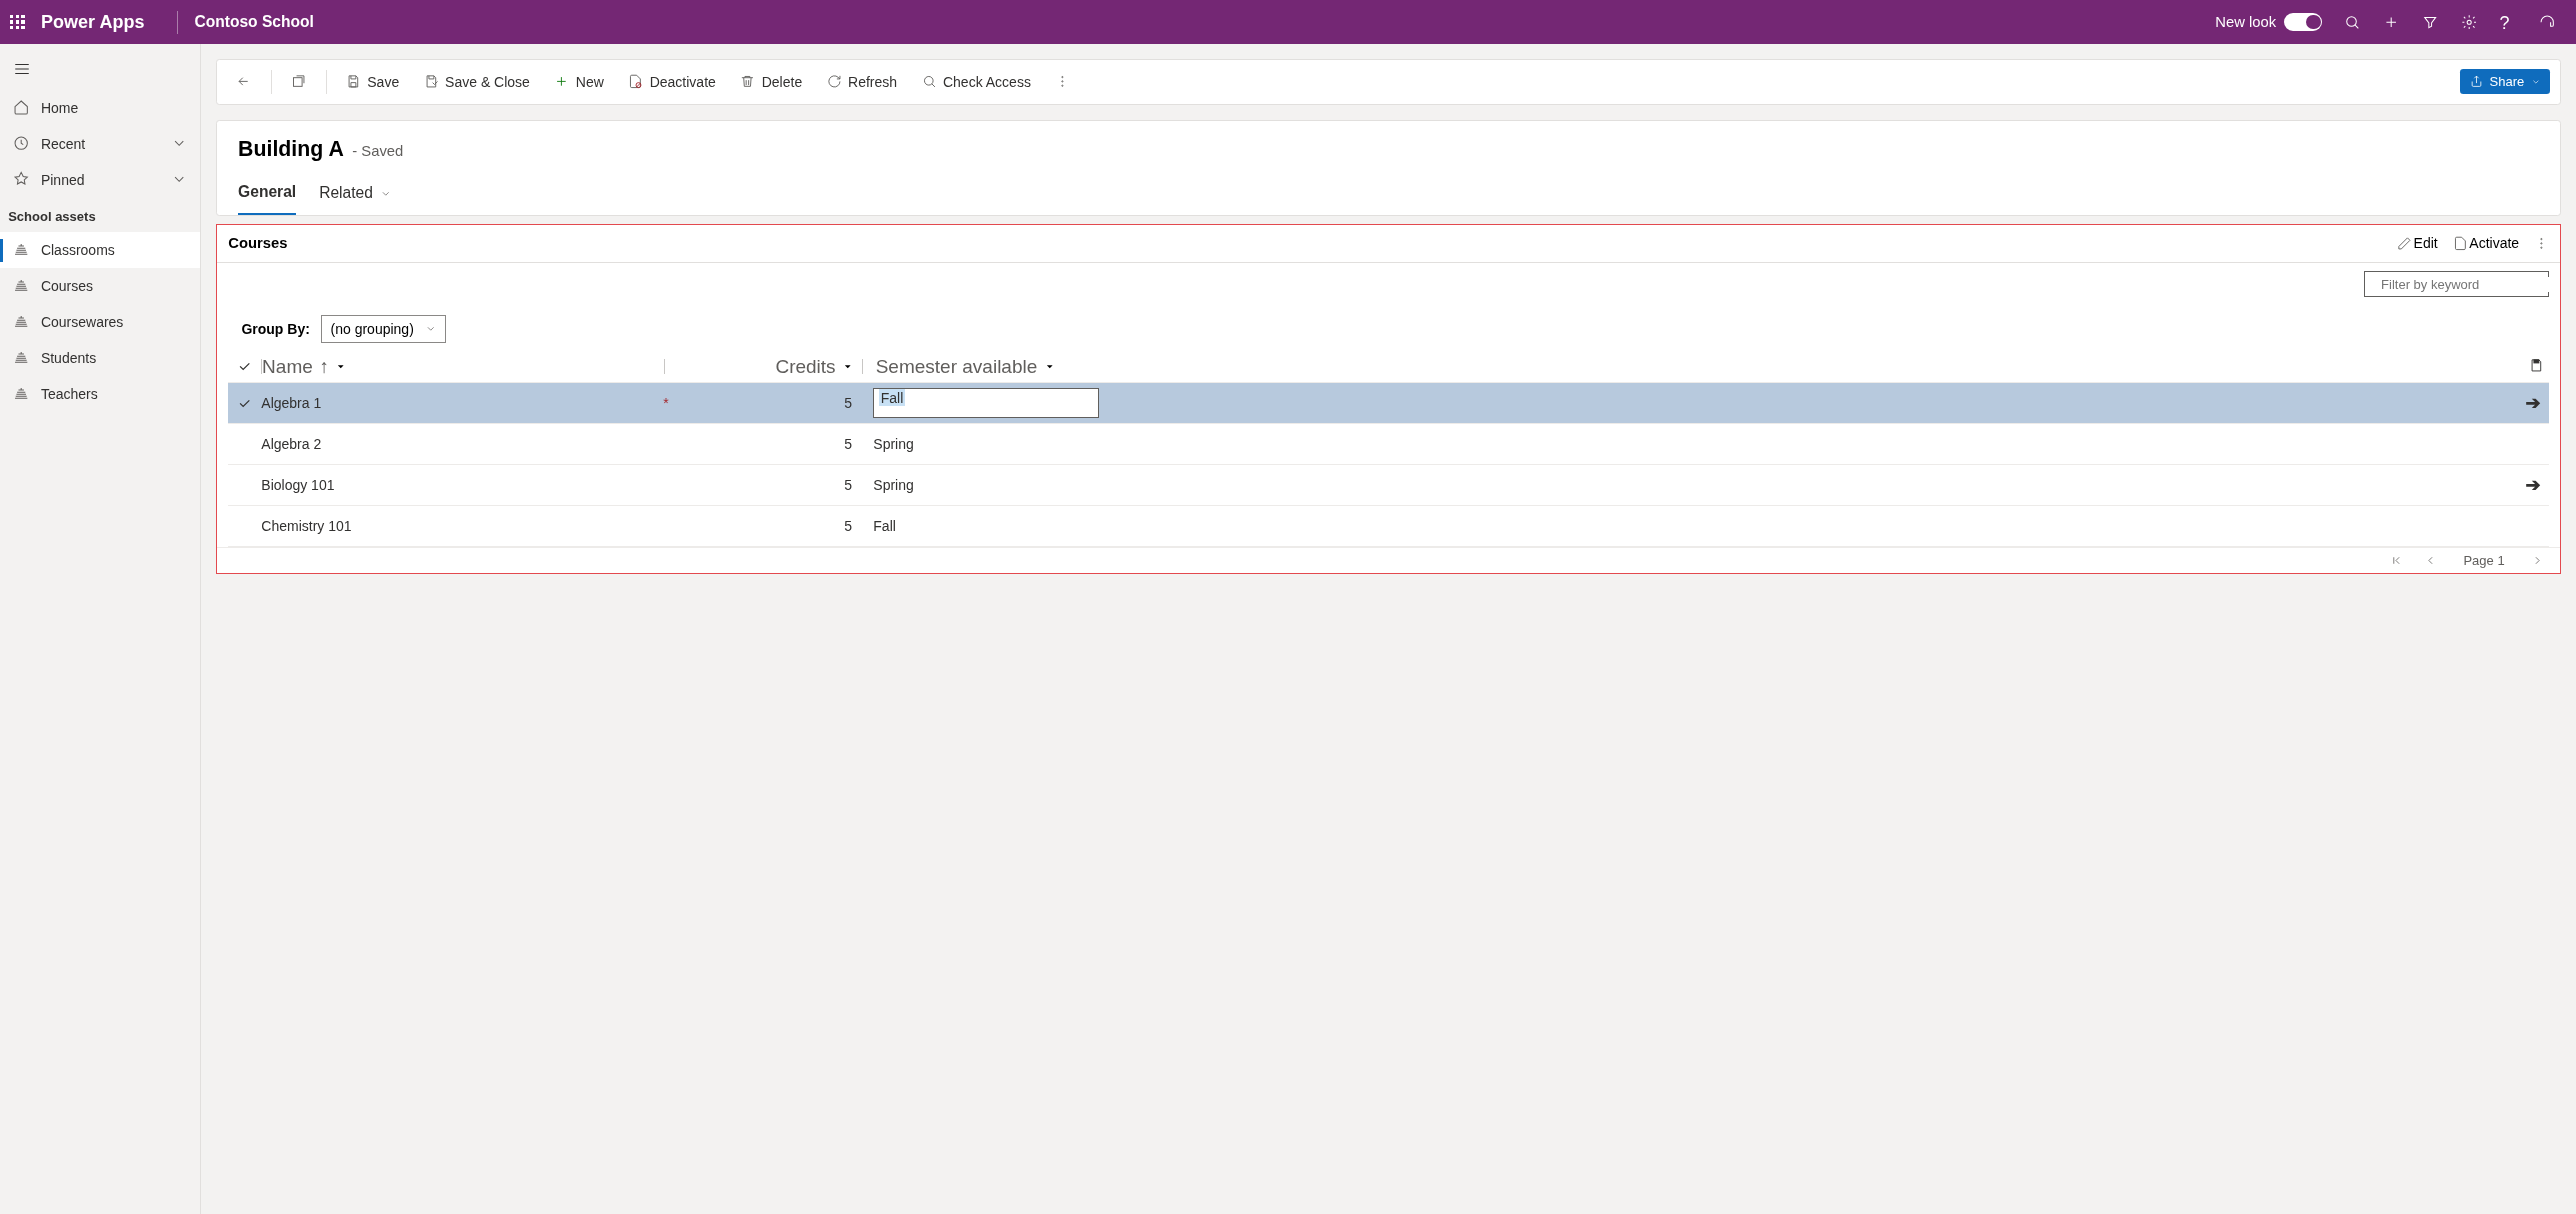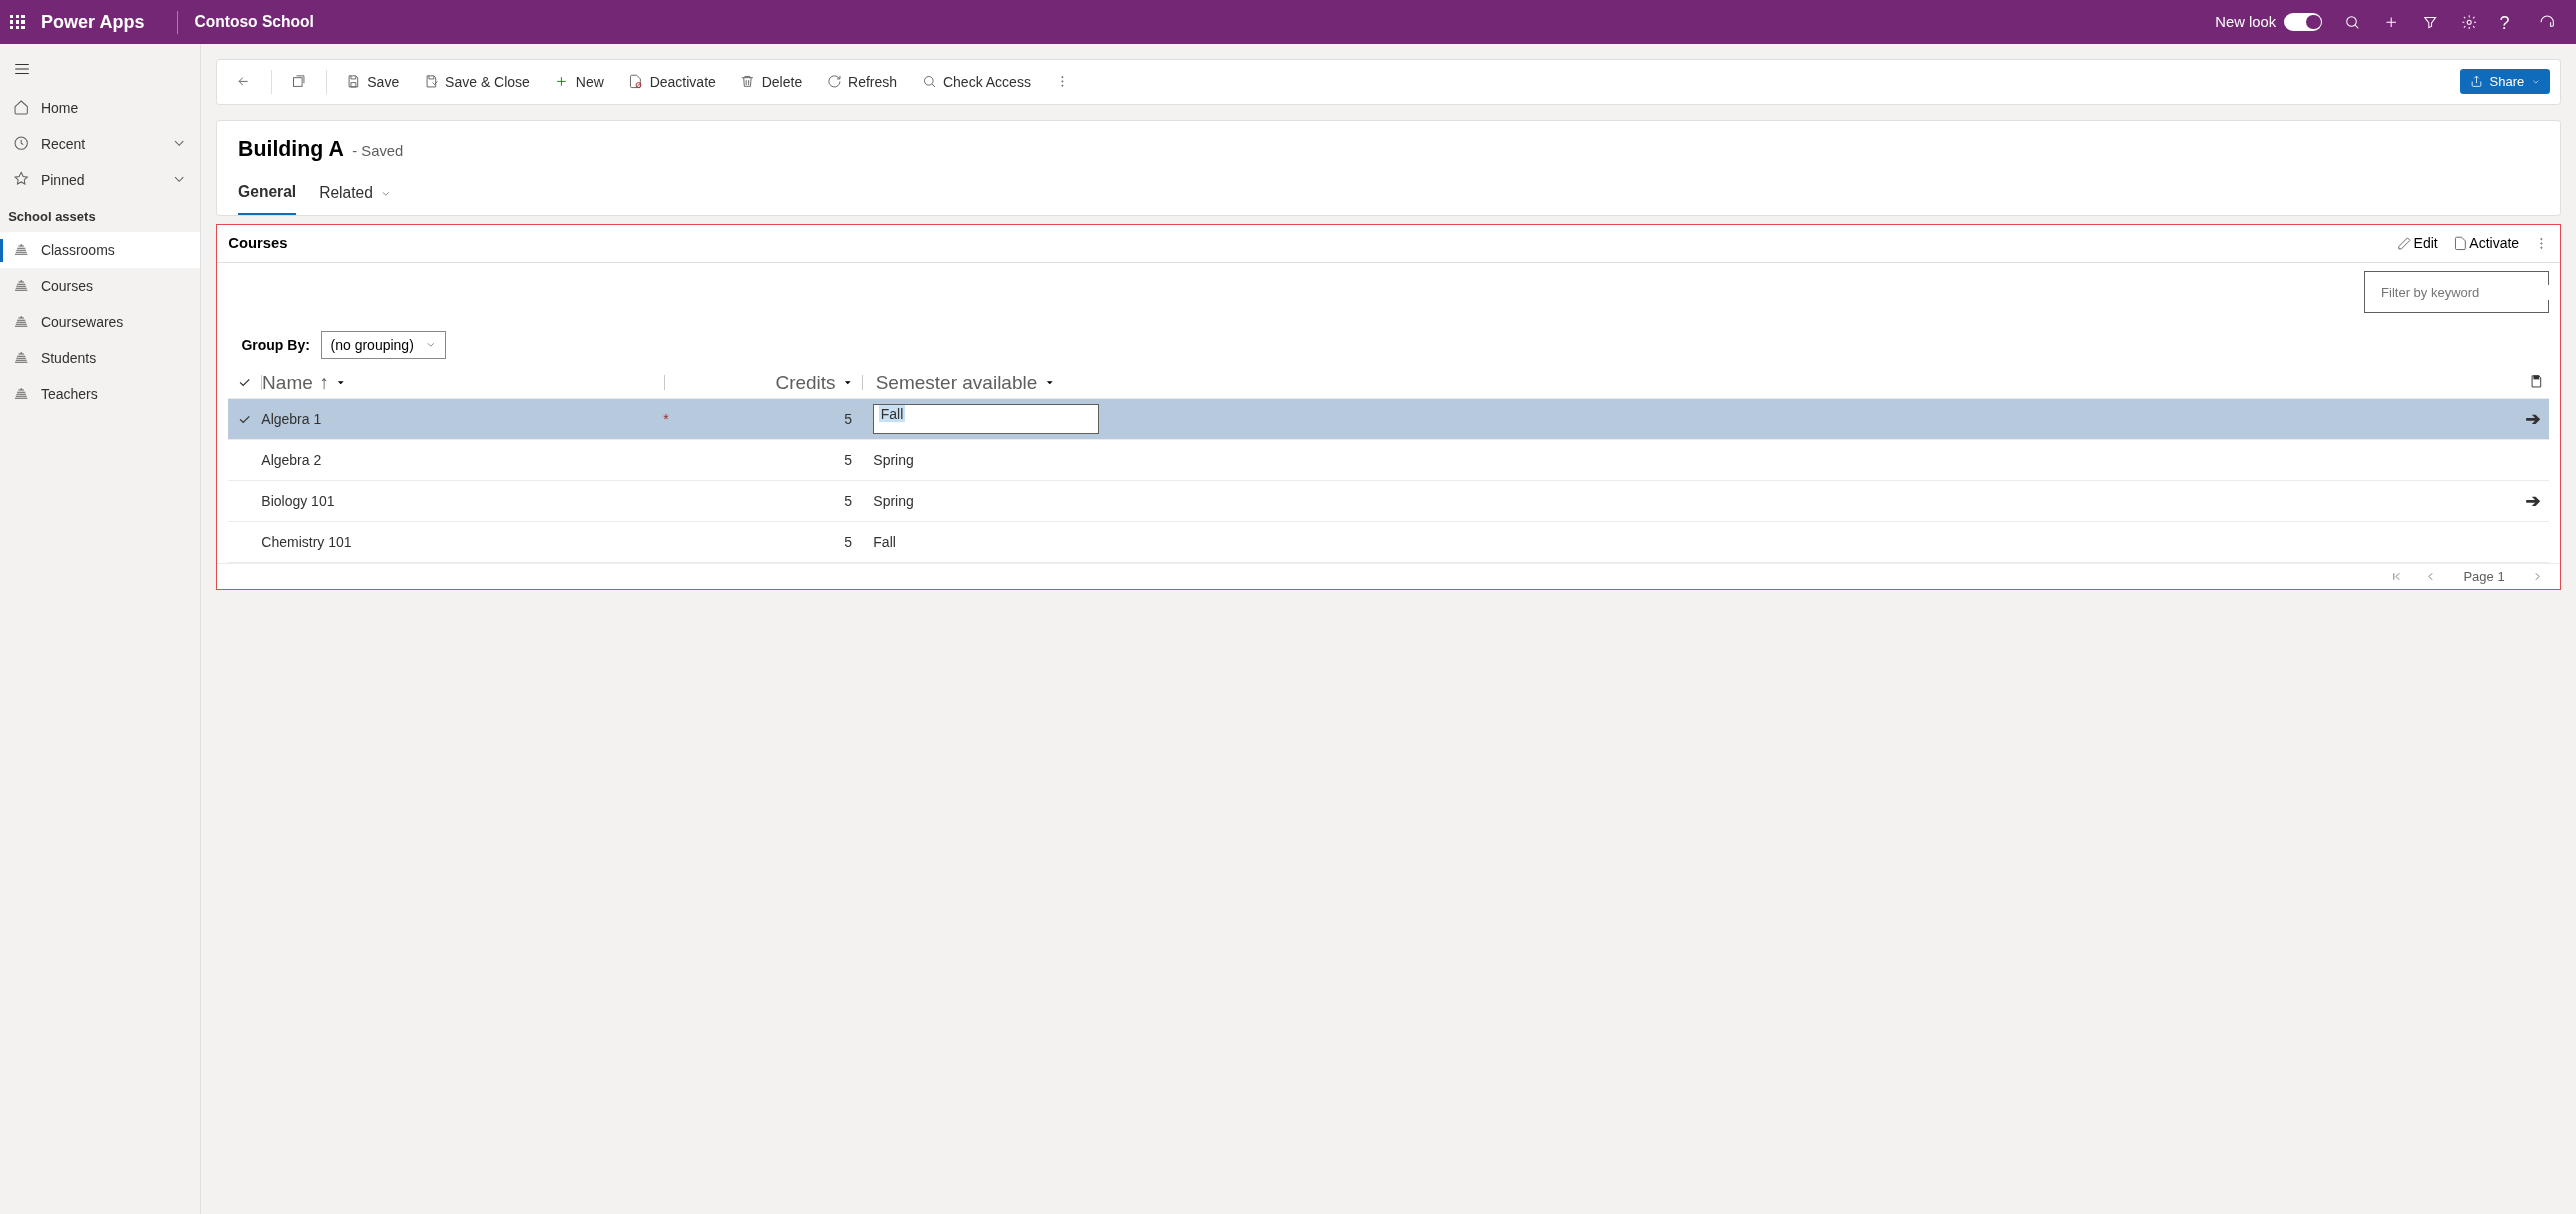--- a/index.html
+++ b/index.html
@@ -48,21 +48,21 @@
     .tab{ font-size:15.6px; padding-bottom:11.5px; cursor:pointer; color:#323130; display:flex; align-items:center; gap:6.6px;}
     .tab.active{ font-weight:700; border-bottom:2.5px solid #0f6cbd;}
     .tab svg{width:11.5px;height:11.5px;stroke:#605e5c;fill:none;stroke-width:1.5;}
 
     .subgrid-wrap{ border:0.8px solid #e3494e; margin-top:8.2px; background:#fff;}
     .subgrid-head{ display:flex; align-items:center; height:38px; padding:0 11.5px; border-bottom:0.8px solid #e1dfdd; font-size:14.8px; font-weight:600;}
     .head-actions{ margin-left:auto; display:flex; align-items:center; gap:14.8px; font-weight:400; font-size:14px;}
     .head-actions .act{display:flex;align-items:center;gap:2px;cursor:pointer;text-align:right;}
     .head-actions svg{width:14.8px;height:14.8px;stroke:#605e5c;fill:none;stroke-width:1.5;}
     .filter-row{ display:flex; justify-content:flex-end; padding:8.2px 11.5px 0;}
-    .filter-box{ border:0.8px solid #605e5c; height:42px; width:185px; display:flex; align-items:center; padding:0 8.2px; gap:8.2px; font-size:13px; color:#605e5c;}
+    .filter-box{ border:0.8px solid #605e5c; height:26px; width:185px; display:flex; align-items:center; padding:0 8.2px; gap:8.2px; font-size:13px; color:#605e5c;}
     .filter-box svg{width:14.8px;height:14.8px;stroke:#605e5c;fill:none;stroke-width:1.5;}
     .filter-box input{border:none;outline:none;font-size:13px;flex:1;}
 
     .groupby{ display:flex; align-items:center; gap:11.5px; padding:18px 24.6px 8.2px; font-size:14px;}
     .groupby b{font-weight:700;}
     .groupby .sel{ border:0.8px solid #8a8886; padding:4.9px 8.2px; display:flex; align-items:center; gap:11.5px; cursor:pointer;}
     .groupby svg{width:11.5px;height:11.5px;stroke:#605e5c;fill:none;stroke-width:1.5;}
 
     .grid{ padding:0 11.5px;}
     .ghead{ display:flex; align-items:center; height:31px; font-size:19px; color:#605e5c; position:relative; padding-right:33px;}

